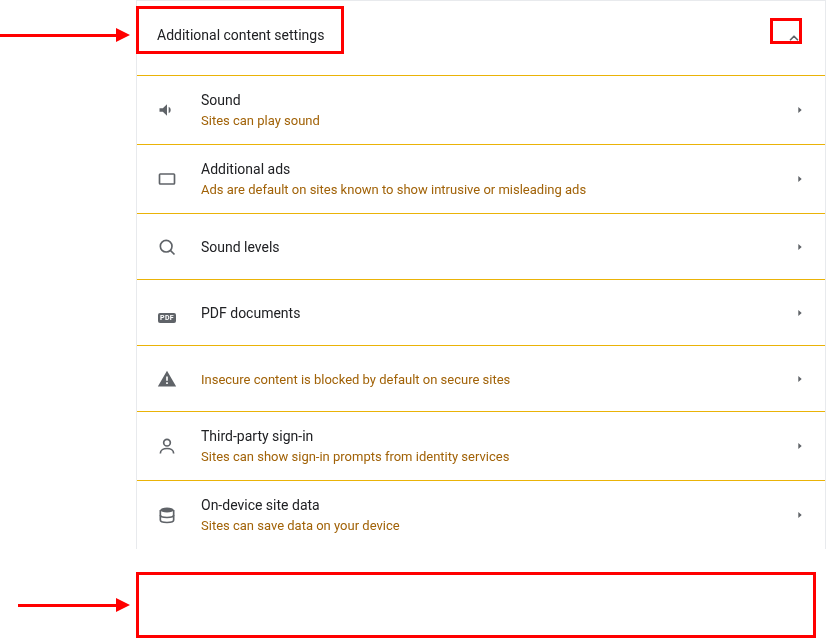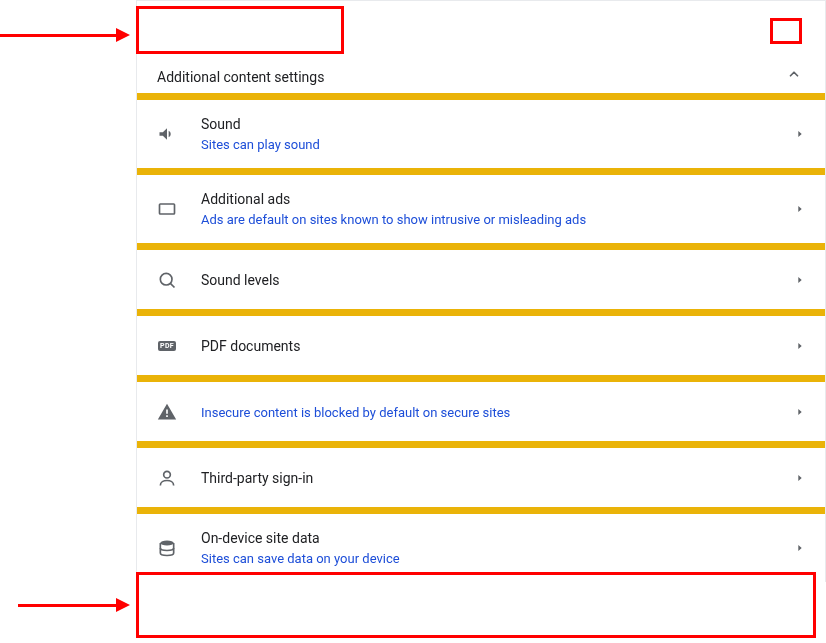--- a/index.html
+++ b/index.html
@@ -17,69 +17,68 @@
     left: 136px;
     top: 0;
     width: 690px;
     border-left: 1px solid #e8eaed;
     border-right: 1px solid #e8eaed;
     border-top: 1px solid #e8eaed;
     background: #fff;
   }
   .section-header {
     display: flex;
-    align-items: flex-end;
+    align-items: flex-start;
     justify-content: space-between;
-    padding: 8px 20px;
+    padding: 26px 20px;
     min-height: 60px;
-    margin-top: 32px;
   }
   .section-title {
     font-size: 14px;
     color: #202124;
   }
   .collapse-btn {
     width: 22px;
     height: 22px;
     display: flex;
     align-items: center;
     justify-content: center;
     color: #5f6368;
     cursor: pointer;
   }
   .row {
     display: flex;
     align-items: center;
     padding: 0 20px;
     min-height: 66px;
-    border-top: 7px solid #eab308;
+    border-top: 1px solid #eab308;
     cursor: pointer;
   }
   .row-icon {
     width: 20px;
     height: 20px;
     flex: 0 0 20px;
     display: flex;
-    align-items: center;
+    align-items: flex-end;
     justify-content: center;
     color: #5f6368;
     margin-right: 24px;
   }
   .row-body {
     flex: 1 1 auto;
     padding: 14px 0;
   }
   .row-title {
     font-size: 14px;
     color: #202124;
     line-height: 20px;
   }
   .row-sub {
     font-size: 13px;
-    color: #1d4ed8;
+    color: #a16207;
     line-height: 18px;
     margin-top: 2px;
   }
   .row-arrow {
     flex: 0 0 auto;
     color: #5f6368;
     display: flex;
     align-items: center;
     justify-content: center;
     margin-left: 8px;
@@ -218,20 +217,21 @@
 
   <div class="row">
     <div class="row-icon">
       <svg width="20" height="20" viewBox="0 0 24 24" fill="none" stroke="currentColor" stroke-width="2">
           <circle cx="12" cy="8" r="4"></circle>
           <path d="M4 21c0-4 4-6 8-6s8 2 8 6" fill="none"></path>
         </svg>
     </div>
     <div class="row-body">
       <div class="row-title">Third-party sign-in</div>
+      <div class="row-sub">Sites can show sign-in prompts from identity services</div>
     </div>
     <div class="row-arrow">
       <svg width="10" height="10" viewBox="0 0 24 24" fill="currentColor">
           <path d="M8 5l8 7-8 7z"></path>
         </svg>
     </div>
   </div>
 
 
   <div class="row">

